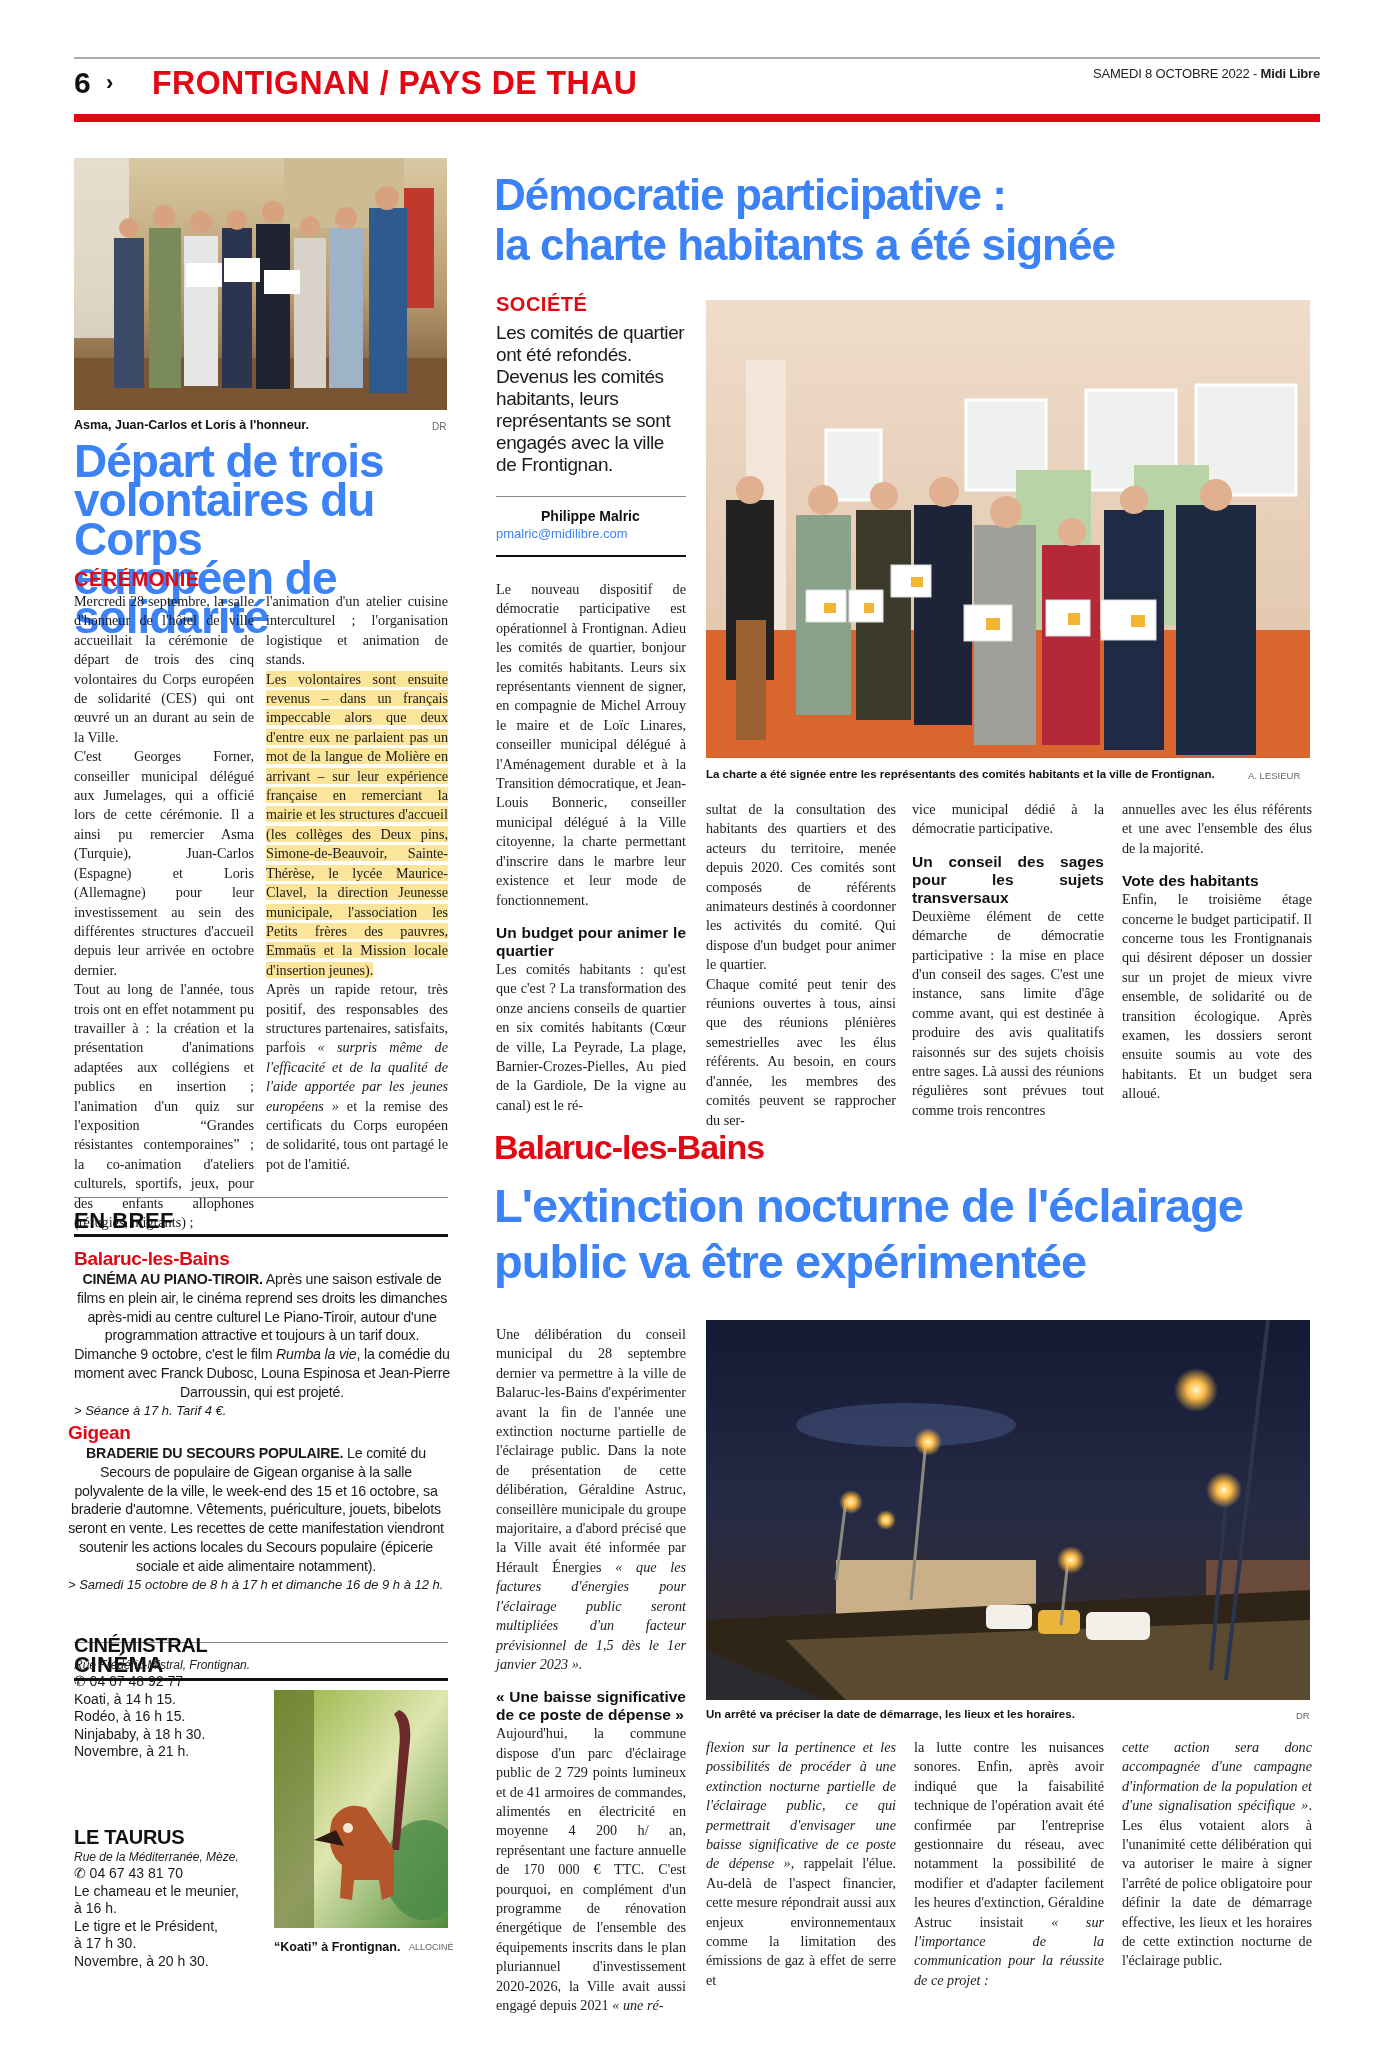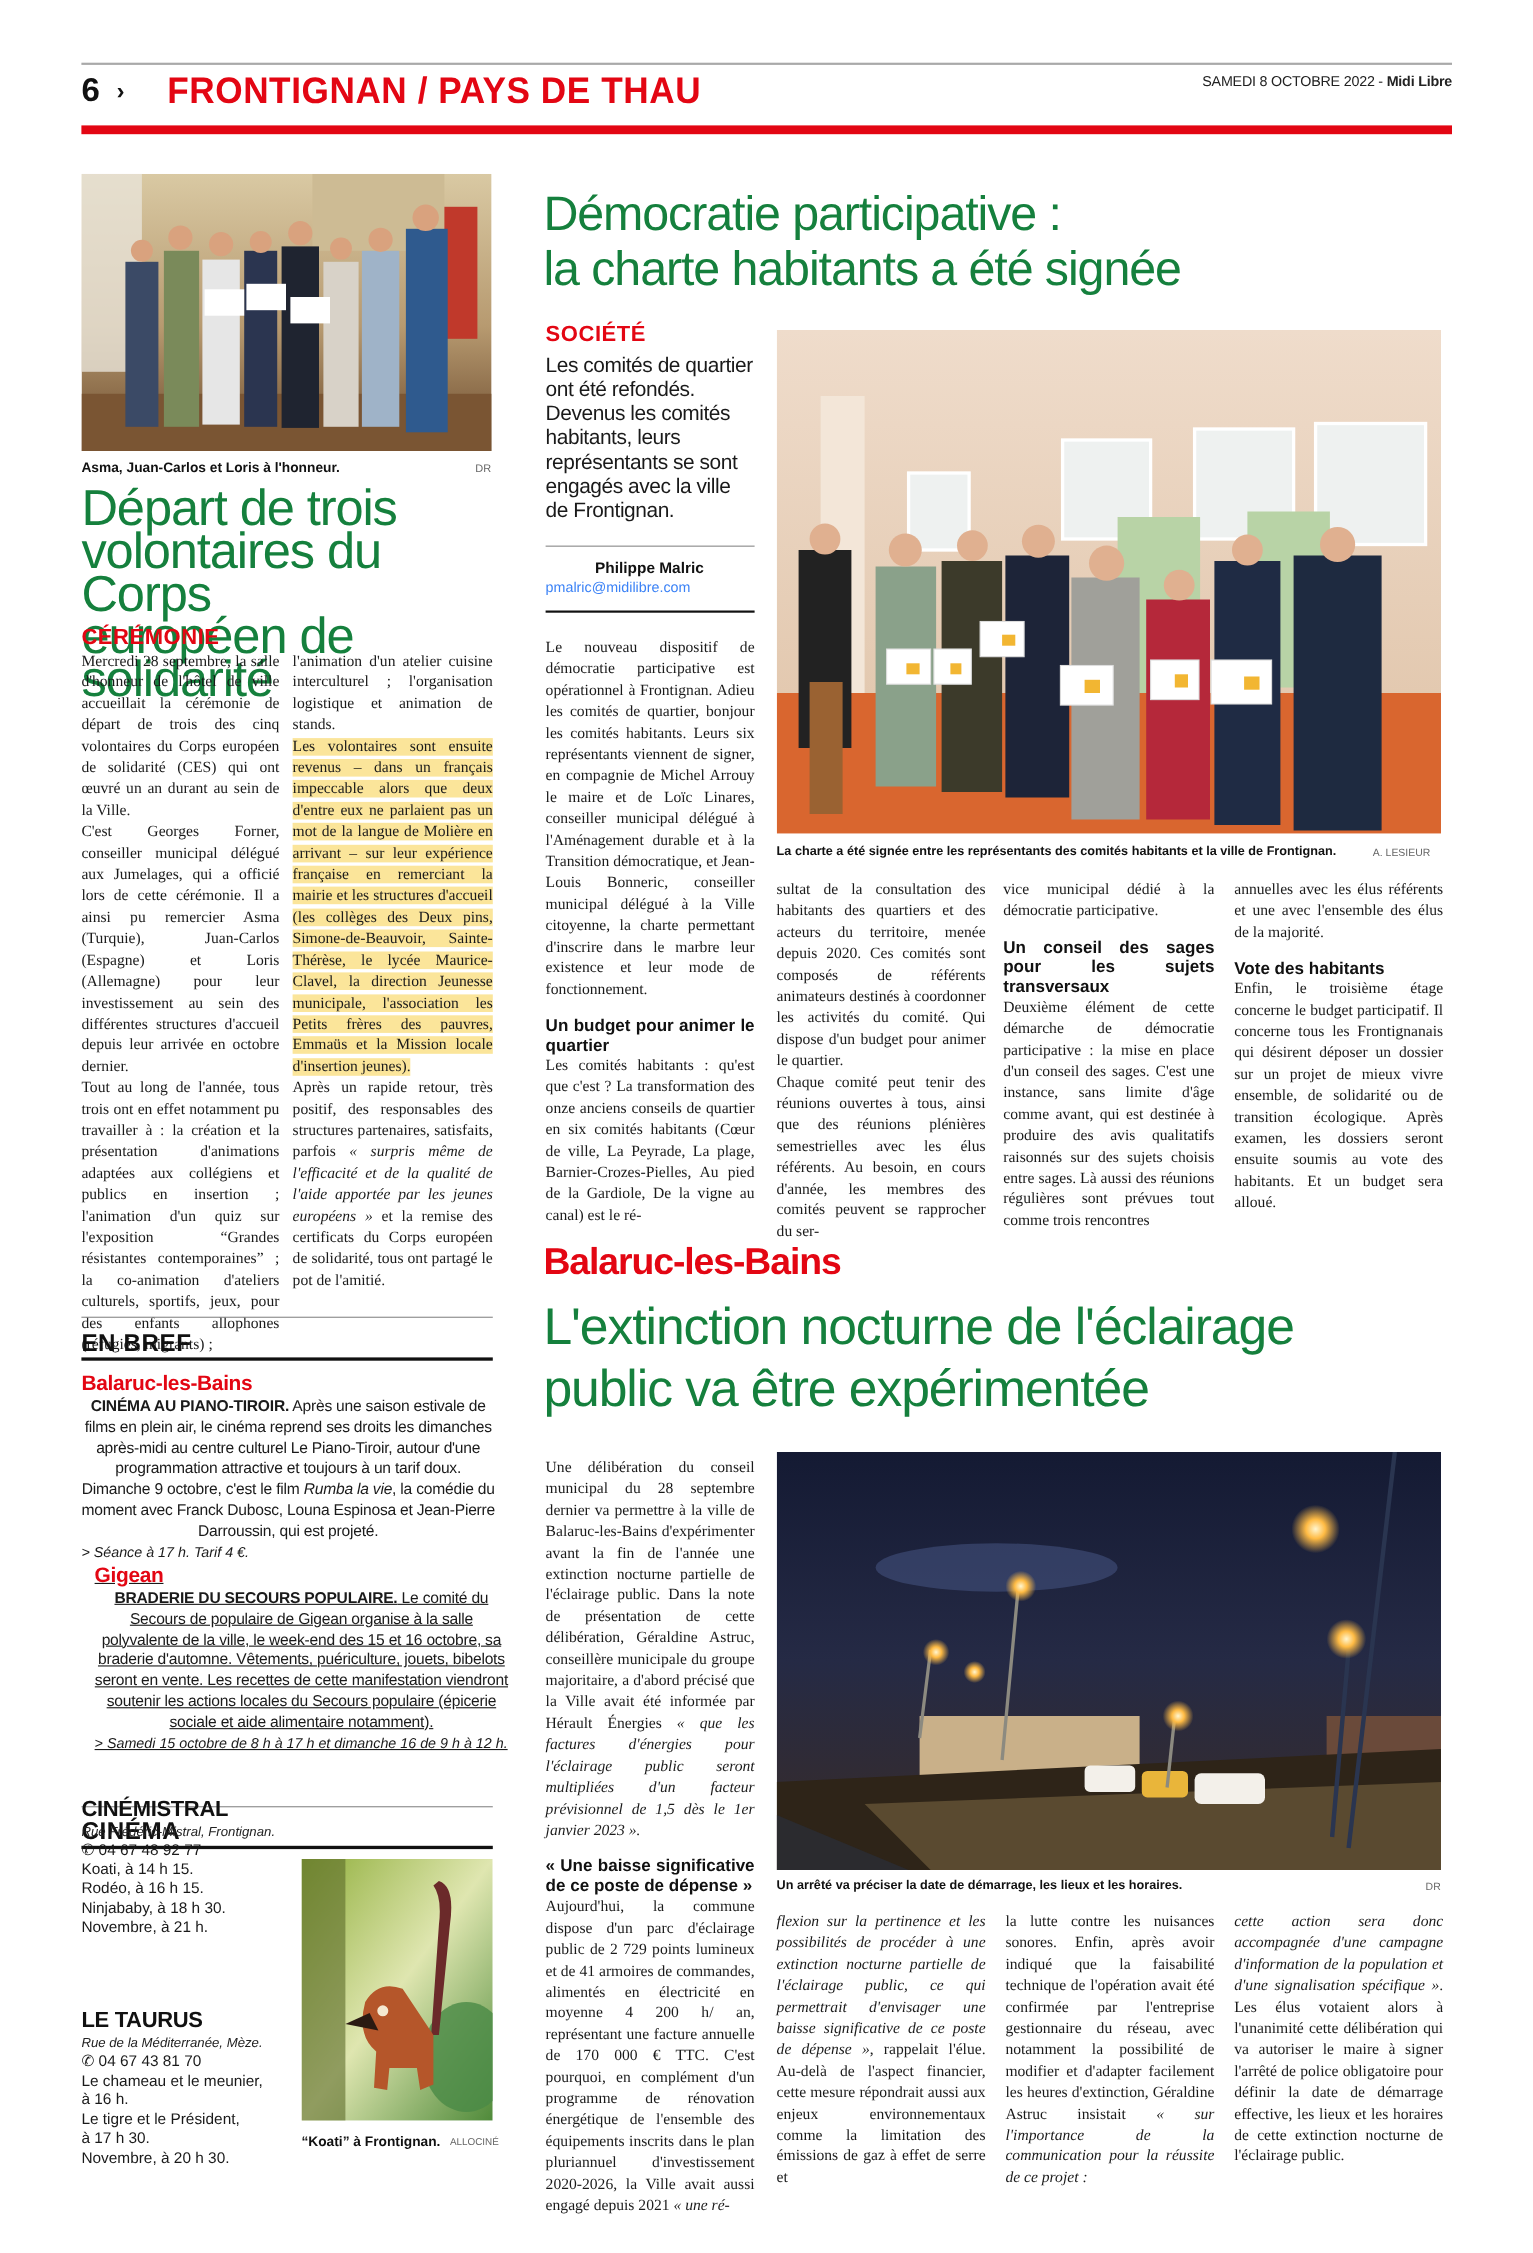--- a/index.html
+++ b/index.html
@@ -16,21 +16,21 @@
   .dateline b { font-weight: 700; }
   .red-rule { left: 74px; top: 114px; width: 1246px; height: 8px; background: #e30613; }
 
   
   .photo { overflow: hidden; }
   .photo svg { display: block; width: 100%; height: 100%; }
 
   .caption { font: 700 12.5px "Liberation Sans", sans-serif; color: #111; }
   .credit { font: 400 10px "Liberation Sans", sans-serif; color: #666; text-transform: uppercase; }
 
-  .h1 { font-family: "Liberation Sans", sans-serif; font-weight: 400; color: #15803d; letter-spacing: -1px; }
+  .h1 { font-family: "Liberation Sans", sans-serif; font-weight: 700; color: #3b82f6; letter-spacing: -1px; }
   .kicker { font: 900 20px "Liberation Sans", sans-serif; color: #e30613; letter-spacing: 0.5px; }
 
   .body { font: 400 14.2px/19.4px "Liberation Serif", serif; color: #1a1a1a; text-align: justify; hyphens: manual; }
   .body p { margin: 0; }
   .body i { font-style: italic; }
   .hl { background: #fbe59a; }
   .subhead { font: 700 15.5px/18px "Liberation Sans", sans-serif; color: #111; margin-top: 14px; }
 
   .lead { font: 400 19px/22px "Liberation Sans", sans-serif; color: #1a1a1a; letter-spacing: -0.4px; }
   .thin-rule { height: 1px; background: #888; }
@@ -124,21 +124,21 @@
 <div class="abs thin-rule" style="left:74px; top:1197px; width:374px;"></div>
 <div class="abs bref-title" style="left:74px; top:1208px;">EN BREF</div>
 <div class="abs thick-rule" style="left:74px; top:1234px; width:374px;"></div>
 
 <div class="abs" style="left:74px; top:1248px; width:376px;">
   <div class="bref-town">Balaruc-les-Bains</div>
   <div class="bref-text"><b>CINÉMA AU PIANO-TIROIR.</b><span> Après une saison estivale de films en plein air, le cinéma reprend ses droits les dimanches après-midi au centre culturel Le Piano-Tiroir, autour d'une programmation attractive et toujours à un tarif doux. Dimanche 9 octobre, c'est le film </span><i>Rumba la vie</i><span>, la comédie du moment avec Franck Dubosc, Louna Espinosa et Jean-Pierre Darroussin, qui est projeté.</span></div>
   <div class="bref-note">&gt; Séance à 17 h. Tarif 4 €.</div>
 </div>
 
-<div class="abs" style="left:86px; top:1422px; width:376px;text-decoration:underline;">
+<div class="abs" style="left:68px; top:1422px; width:376px;">
   <div class="bref-town">Gigean</div>
   <div class="bref-text"><b>BRADERIE DU SECOURS POPULAIRE.</b><span> Le comité du Secours de populaire de Gigean organise à la salle polyvalente de la ville, le week-end des 15 et 16 octobre, sa braderie d'automne. Vêtements, puériculture, jouets, bibelots seront en vente. Les recettes de cette manifestation viendront soutenir les actions locales du Secours populaire (épicerie sociale et aide alimentaire notamment).</span></div>
   <div class="bref-note">&gt; Samedi 15 octobre de 8 h à 17 h et dimanche 16 de 9 h à 12 h.</div>
 </div>
 
 <div class="abs thin-rule" style="left:74px; top:1642px; width:374px;"></div>
 <div class="abs cine-title" style="left:74px; top:1652px;">CINÉMA</div>
 <div class="abs thick-rule" style="left:74px; top:1678px; width:374px;"></div>
 
 <div class="abs" style="left:74px; top:1634px; width:200px;">

